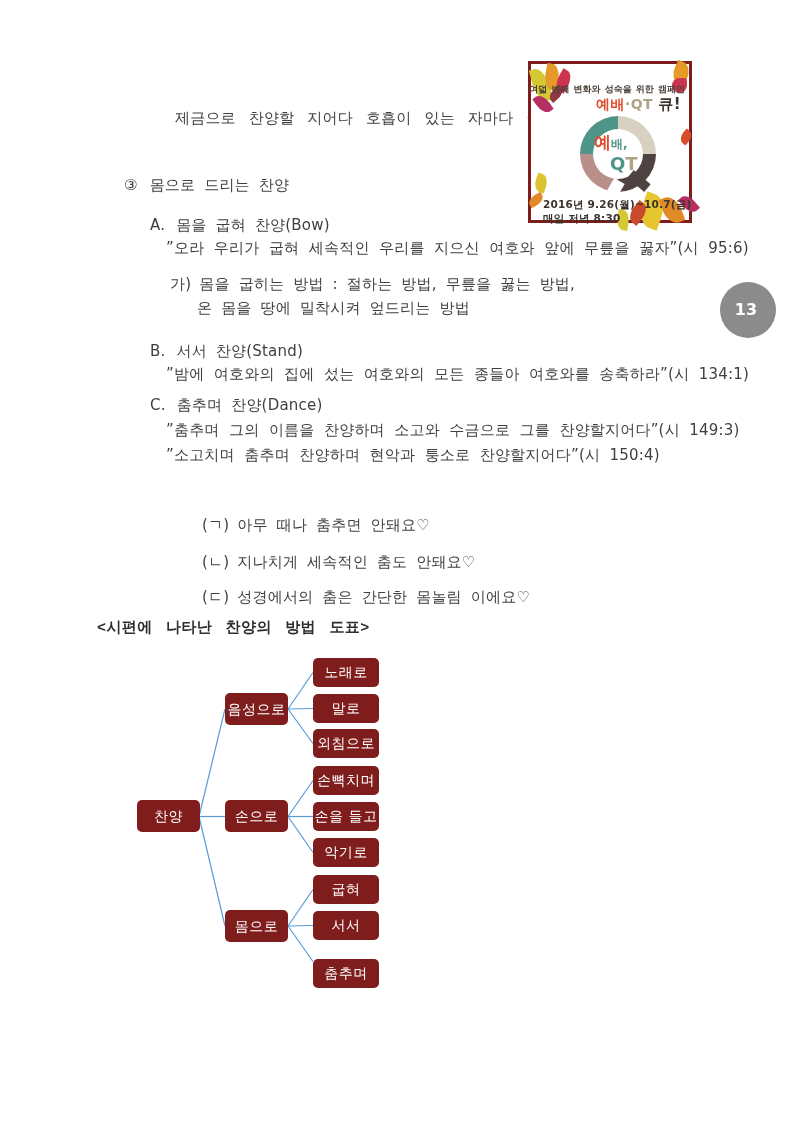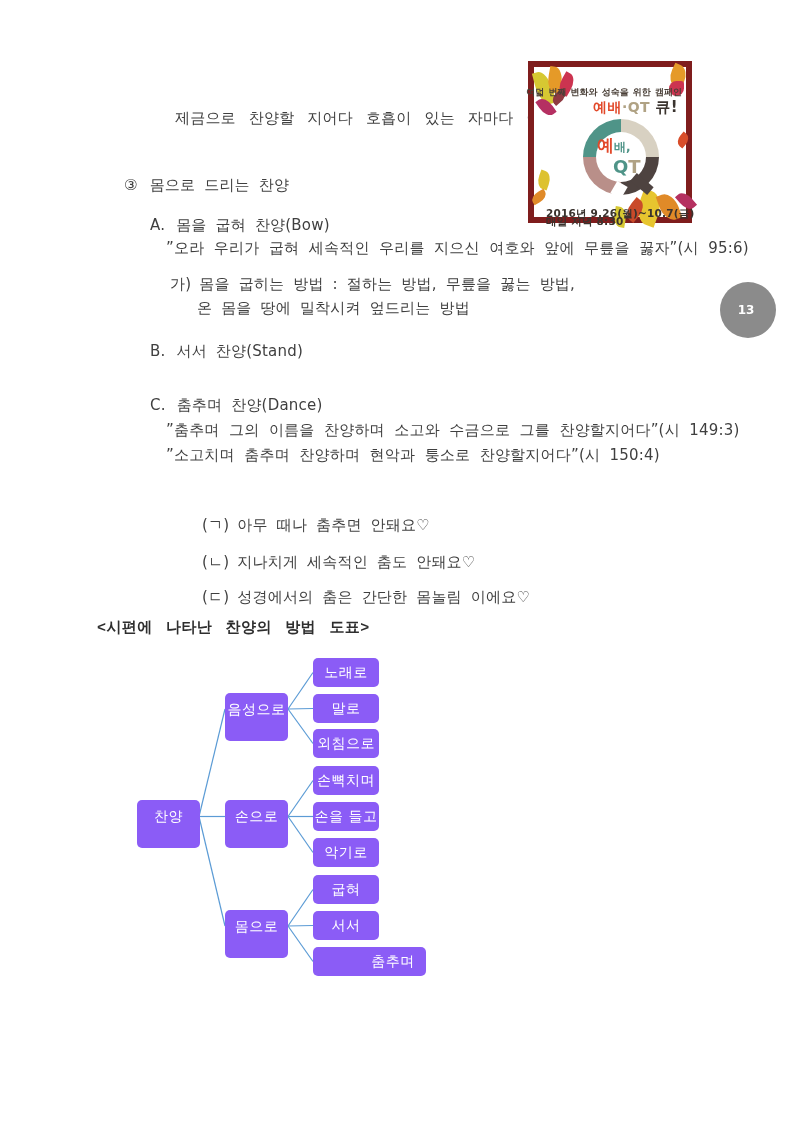--- a/index.html
+++ b/index.html
@@ -16,25 +16,25 @@
   .sec-marker { display:inline-block; margin-right:12px; }
   .quote { word-spacing:4.5px; }
   .diag-title { position:absolute; font-size:15px; font-weight:bold; color:#2e2e2e;
                 letter-spacing:0.4px; word-spacing:4px; white-space:nowrap; }
 
   
   .page-badge { position:absolute; left:720px; top:282px; width:56px; height:56px;
                 border-radius:50%; background:#8b8b8b; }
   .page-badge span { position:absolute; left:0; top:0; width:52px; height:56px;
                      text-align:center; line-height:56px; color:#ffffff;
-                     font-size:12px; font-weight:bold; }
+                     font-size:16px; font-weight:bold; }
 
   
   .campaign { position:absolute; left:528px; top:61px; width:164px; height:162px;
-              background:#ffffff; border:6px solid #7f1d1d; box-sizing:border-box; }
+              background:#ffffff; border:3px solid #7f1d1d; box-sizing:border-box; }
   .tagline { position:absolute; right:4px; top:19px; font-size:9px; font-weight:bold;
              color:#4a4038; letter-spacing:0px; word-spacing:1px; white-space:nowrap; }
   .brand   { position:absolute; right:8px; top:31px; font-size:14px; font-weight:bold;
              white-space:nowrap; letter-spacing:0.5px; }
   .brand .worship { color:#e2492a; }
   .brand .dotqt   { color:#b0a284;margin-top:8px; }
   .brand .cue     { color:#3a332e; margin-left:5px; font-size:15px; }
   .ring { position:absolute; left:49px; top:52px; width:76px; height:76px; border-radius:50%;
           background:conic-gradient(#d8d1c2 0 25%, #4e4340 25% 50%, #b98f89 50% 75%, #4f9488 75% 100%); }
   .ring .hole { position:absolute; left:13px; top:13px; width:50px; height:50px;
@@ -43,30 +43,30 @@
                  background:#ffffff; transform:rotate(30deg); }
   .ring .tail { position:absolute; left:48px; top:60px; width:22px; height:10px;
                 background:#4e4340; transform:rotate(40deg); }
   .ring-t1 { position:absolute; left:14px; top:15px; white-space:nowrap; }
   .ring-t1 .s1 { color:#e2492a; font-size:17px; font-weight:bold; }
   .ring-t1 .s2 { color:#4f9488; font-size:12px; font-weight:bold; }
   .ring-t2 { position:absolute; left:30px; top:37px; white-space:nowrap; font-weight:bold; }
   .ring-t2 .q { color:#4f9488; font-size:18px; }
   .ring-t2 .t { color:#b0a284; font-size:18px; }
   .cdate { position:absolute; left:12px; top:134px; font-size:10.5px; font-weight:bold;
-           color:#3a332e; white-space:nowrap; letter-spacing:0.2px;margin-top:6px; }
+           color:#3a332e; white-space:nowrap; letter-spacing:0.2px; }
   .ctime { position:absolute; left:12px; top:148px; font-size:10.5px; font-weight:bold;
            color:#3a332e; white-space:nowrap; letter-spacing:0.2px; }
   .leaf { position:absolute; border-radius:0 65% 0 65%; }
 
   
   .diagram { position:absolute; left:137px; top:655px; width:245px; height:330px; }
-  .dbox { position:absolute; background:#8b5cf6; border-radius:5px; color:#ffffff;
+  .dbox { position:absolute; background:#7f1d1d; border-radius:5px; color:#ffffff;
           font-size:14px; text-align:center; letter-spacing:0.5px; }
-  .dbox.root, .dbox.mid { width:63px; height:48px; line-height:32px; }
+  .dbox.root, .dbox.mid { width:63px; height:32px; line-height:32px; }
   .dbox.leafbox { width:66px; height:29px; line-height:29px; }
   .dlines { position:absolute; left:0; top:0; }
 </style>
 </head>
 <body>
 
 <div class="page">
 
   <div class="line intro" style="left:175px; top:109px;">제금으로 찬양할 지어다 호흡이 있는 자마다 여호와를</div>
 
@@ -79,20 +79,21 @@
   </div>
   <div class="line quote" style="left:166px; top:239px;">”오라 우리가 굽혀 세속적인 우리를 지으신 여호와 앞에 무릎을 꿇자”(시 95:6)</div>
   <div class="line" style="left:197px; top:299px;">온 몸을 땅에 밀착시켜 엎드리는 방법</div>
   <div class="line" style="left:170px; top:275px;">
     <span class="lbl-sm">가)</span><span>몸을 굽히는 방법 : 절하는 방법, 무릎을 꿇는 방법,</span>
   </div>
 
   <div class="line" style="left:150px; top:342px;">
     <span class="lbl">B.</span><span>서서 찬양(Stand)</span>
   </div>
+  <div class="line quote" style="left:166px; top:365px;">”밤에 여호와의 집에 섰는 여호와의 모든 종들아 여호와를 송축하라”(시 134:1)</div>
 
   <div class="line" style="left:150px; top:396px;">
     <span class="lbl">C.</span><span>춤추며 찬양(Dance)</span>
   </div>
   <div class="line quote" style="left:166px; top:421px;">”춤추며 그의 이름을 찬양하며 소고와 수금으로 그를 찬양할지어다”(시 149:3)</div>
   <div class="line quote" style="left:166px; top:446px;">”소고치며 춤추며 찬양하며 현악과 퉁소로 찬양할지어다”(시 150:4)</div>
   <div class="line" style="left:202px; top:553px;">
     <span class="lbl-sm">(ㄴ)</span><span>지나치게 세속적인 춤도 안돼요♡</span>
   </div>
   <div class="line" style="left:202px; top:516px;">
@@ -126,21 +127,21 @@
     <div class="dbox mid" style="left:88px; top:145px;">손으로</div>
     <div class="dbox mid" style="left:88px; top:255px;">몸으로</div>
     <div class="dbox leafbox" style="left:176px; top:3px;">노래로</div>
     <div class="dbox leafbox" style="left:176px; top:39px;">말로</div>
     <div class="dbox leafbox" style="left:176px; top:74px;">외침으로</div>
     <div class="dbox leafbox" style="left:176px; top:111px;">손뼉치며</div>
     <div class="dbox leafbox" style="left:176px; top:147px;">손을 들고</div>
     <div class="dbox leafbox" style="left:176px; top:183px;">악기로</div>
     <div class="dbox leafbox" style="left:176px; top:220px;">굽혀</div>
     <div class="dbox leafbox" style="left:176px; top:256px;">서서</div>
-    <div class="dbox leafbox" style="left:176px; top:292px;padding-left:47px;">춤추며</div>
+    <div class="dbox leafbox" style="left:176px; top:304px;">춤추며</div>
   </div>
 
   <div class="campaign">
 
     <div class="leaf" style="left:2px;  top:4px;  width:16px; height:34px; background:#d6c832; transform:rotate(-15deg);"></div>
     <div class="leaf" style="left:14px; top:0px;  width:14px; height:26px; background:#e59a28; transform:rotate(10deg);"></div>
     <div class="leaf" style="left:26px; top:6px;  width:13px; height:22px; background:#cc3450; transform:rotate(30deg);"></div>
     <div class="leaf" style="left:6px;  top:30px; width:12px; height:20px; background:#b53062; transform:rotate(-35deg);"></div>
     <div class="leaf" style="left:20px; top:22px; width:10px; height:16px; background:#8f3a42; transform:rotate(50deg);"></div>
     <div class="leaf" style="right:0px; top:-2px; width:16px; height:22px; background:#e59a28; transform:rotate(25deg);"></div>

